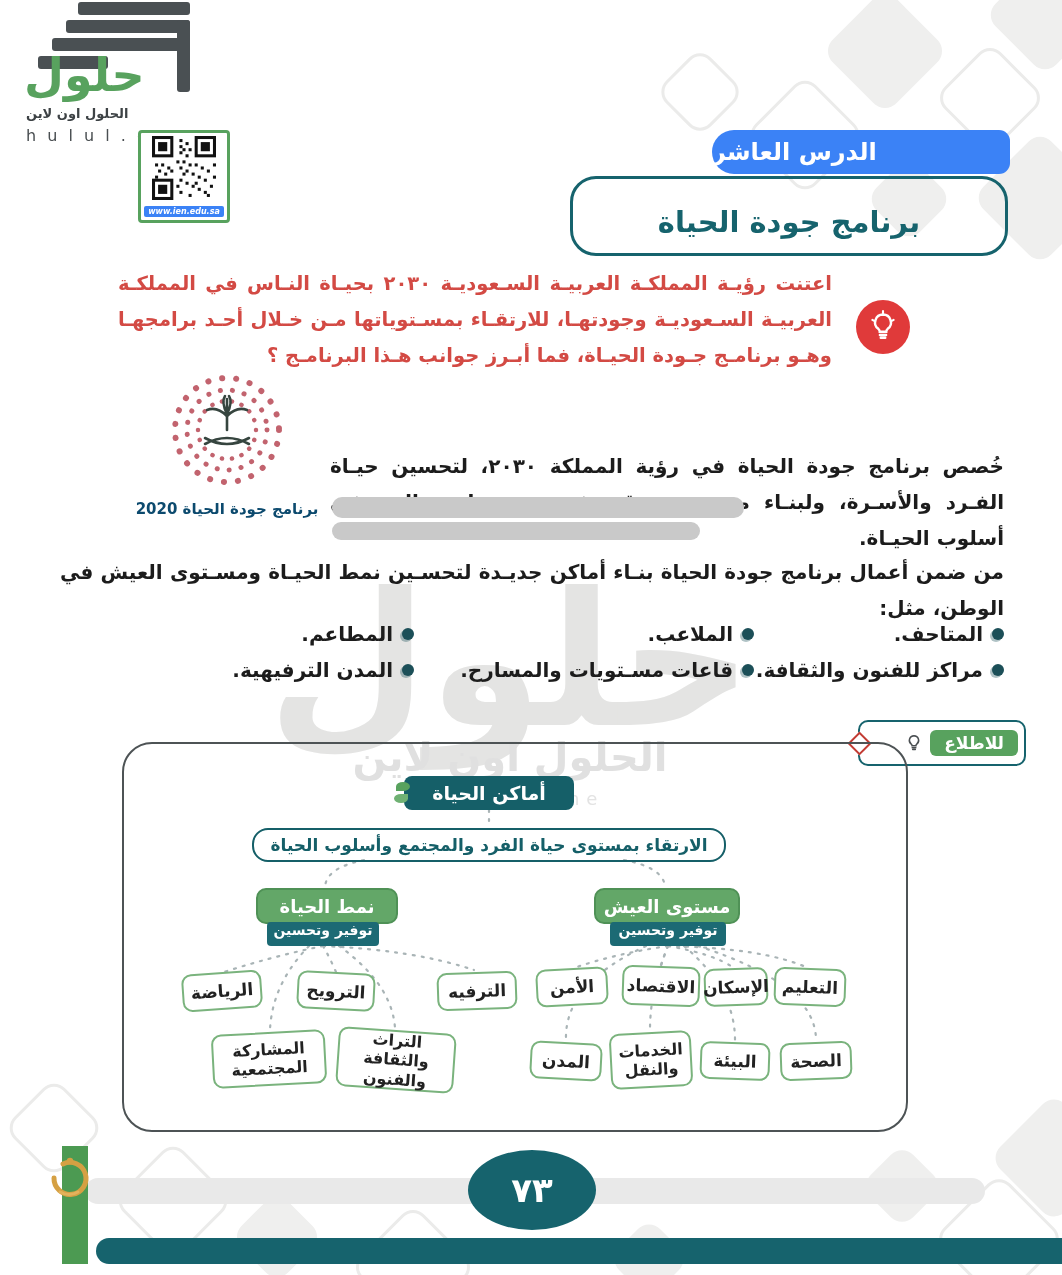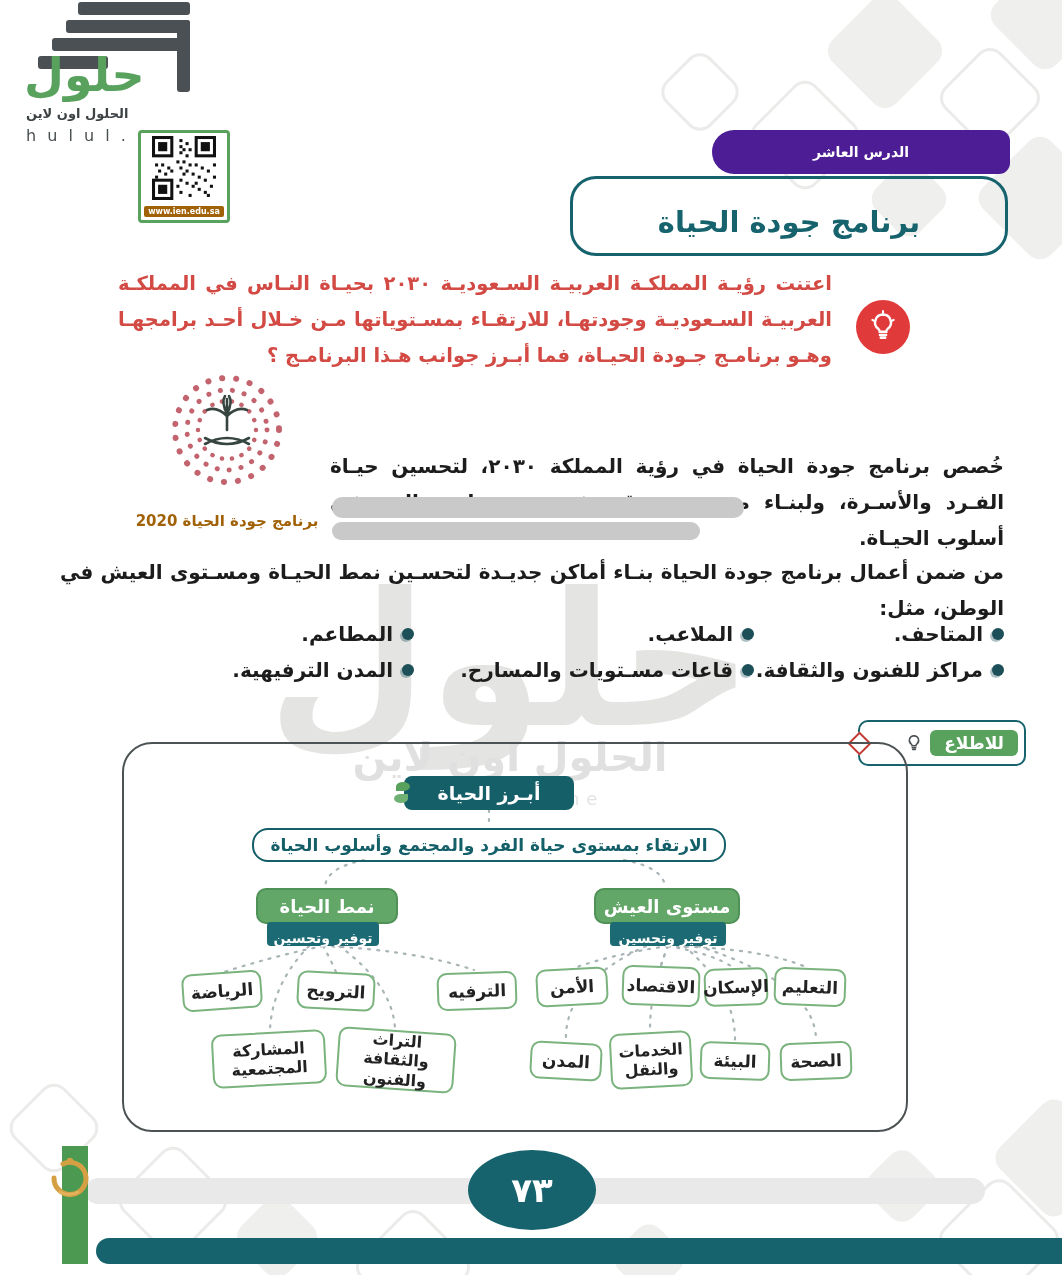--- a/index.html
+++ b/index.html
@@ -13,38 +13,38 @@
   .wm{position:absolute;left:210px;top:560px;width:600px;text-align:center;z-index:1;pointer-events:none;}
   .wm-big{font-size:185px;font-weight:bold;color:#e4e4e3;line-height:1.1;}
   .wm-l1{font-size:40px;color:#e0e0e0;font-weight:bold;margin-top:-30px;}
   .wm-l2{font-size:18px;color:#e3e3e3;letter-spacing:7px;margin-top:8px;}
   
   .brand{position:absolute;left:18px;top:0;width:230px;height:240px;z-index:2;}
   .brand-name{position:absolute;left:6px;top:48px;font-size:46px;font-weight:bold;color:#58a25e;}
   .brand-sub{position:absolute;left:8px;top:106px;font-size:13px;color:#3d4245;font-weight:bold;}
   .brand-latin{position:absolute;left:8px;top:126px;font-size:16px;color:#4a4f52;letter-spacing:3px;}
   .qr-box{position:absolute;left:120px;top:130px;width:80px;border:3px solid #58a25e;border-radius:4px;background:#fff;text-align:center;padding:3px;}
-  .qr-cap{display:block;font-size:8px;color:#fff;background:#a16207;font-weight:bold;margin-top:2px;padding:1px 0;border-radius:2px;}
+  .qr-cap{display:block;font-size:8px;color:#fff;background:#3b82f6;font-weight:bold;margin-top:2px;padding:1px 0;border-radius:2px;font-style:italic;}
   
   .title-box{position:absolute;left:570px;top:176px;width:432px;height:74px;border:3px solid #16636d;border-radius:26px;background:transparent;z-index:2;}
   .title-text{position:absolute;left:0;top:26px;width:100%;text-align:center;color:#16636d;font-size:29px;font-weight:bold;direction:rtl;}
-  .lesson-ribbon{position:absolute;left:712px;top:130px;width:298px;height:44px;background:#4c1d95;border-radius:24px 12px 12px 24px;z-index:3;
-                 display:flex;align-items:center;justify-content:center;color:#fff;font-size:14px;font-weight:bold;direction:rtl;}
+  .lesson-ribbon{position:absolute;left:712px;top:130px;width:298px;height:44px;background:#3b82f6;border-radius:24px 12px 12px 24px;z-index:3;
+                 display:flex;align-items:center;justify-content:flex-end;color:#fff;font-size:24px;font-weight:bold;direction:rtl;}
   
   .q-block{position:absolute;left:118px;top:266px;width:792px;direction:rtl;color:#d34a44;font-weight:bold;
            font-size:19.5px;line-height:1.85;text-align:justify;z-index:2;}
   .q-float{float:right;width:64px;height:62px;margin:34px 0 8px 14px;position:relative;}
   .q-circle{position:absolute;right:0;top:0;width:54px;height:54px;border-radius:50%;background:#e03a3a;
             display:flex;align-items:center;justify-content:center;}
   
   .p1{position:absolute;left:330px;top:400px;width:674px;direction:rtl;color:#1c1c1c;font-weight:bold;
       font-size:20px;line-height:1.8;text-align:justify;z-index:2;margin-top:48px;}
   .redact{position:absolute;background:#c9c9c9;border-radius:10px;z-index:3;}
   .emblem{position:absolute;left:132px;top:374px;width:190px;text-align:center;z-index:2;}
-  .emblem-cap{font-size:15px;color:#a16207;font-weight:bold;margin-top:14px;direction:rtl;}
+  .emblem-cap{font-size:15px;color:#0c4a6e;font-weight:bold;margin-top:2px;direction:rtl;}
   .p2{position:absolute;left:60px;top:554px;width:944px;direction:rtl;color:#1c1c1c;font-weight:bold;
       font-size:20px;line-height:1.8;text-align:justify;z-index:2;}
   
   .ex-grid{position:absolute;left:60px;top:622px;width:944px;direction:rtl;display:grid;
            grid-template-columns:250px 340px 354px;row-gap:12px;z-index:2;}
   .ex-item{display:flex;align-items:center;gap:9px;font-size:20px;font-weight:bold;color:#1c1c1c;direction:rtl;}
   .bullet{width:12px;height:12px;border-radius:50%;background:#1c4f58;flex:0 0 auto;box-shadow:-2px 2px 0 rgba(28,79,88,.35);}
   
   .note-tag{position:absolute;left:858px;top:720px;width:152px;height:42px;border:2.5px solid #16636d;border-radius:10px;
             background:#fff;display:flex;align-items:center;justify-content:flex-start;direction:rtl;gap:6px;padding:0 6px;z-index:2;}
@@ -53,21 +53,21 @@
   
   .diagram{position:absolute;left:122px;top:742px;width:782px;height:386px;border:2px solid #4d5355;border-radius:30px;z-index:2;}
   .node-root{position:absolute;left:280px;top:32px;width:170px;height:34px;background:#155f68;border-radius:8px;
              display:flex;align-items:center;justify-content:center;color:#fff;font-size:19px;font-weight:bold;direction:rtl;}
   .node-root:before{content:"";position:absolute;left:-8px;top:6px;width:14px;height:9px;background:#58a25e;border-radius:50% 50% 50% 0;}
   .node-root:after{content:"";position:absolute;left:-10px;top:18px;width:14px;height:9px;background:#6fb173;border-radius:50% 0 50% 50%;}
   .node-goal{position:absolute;left:128px;top:84px;width:470px;height:30px;border:2.5px solid #155f68;border-radius:16px;
              display:flex;align-items:center;justify-content:center;color:#155f68;font-size:17px;font-weight:bold;direction:rtl;background:transparent;}
   .branch{position:absolute;height:32px;background:#63a768;border:2px solid #4f9156;border-radius:10px;
           display:flex;align-items:center;justify-content:center;color:#fff;font-size:18px;font-weight:bold;direction:rtl;}
-  .subbox{position:absolute;height:24px;background:#1c6a74;border-radius:4px;display:flex;align-items:flex-end;justify-content:center;
+  .subbox{position:absolute;height:24px;background:#1c6a74;border-radius:4px;display:flex;align-items:flex-start;justify-content:center;
           color:#fff;font-size:14px;font-weight:bold;direction:rtl;}
   .lf{position:absolute;background:#fff;border:2px solid #7ab37d;border-radius:10px;display:flex;align-items:center;justify-content:center;
       text-align:center;color:#222;font-size:17px;font-weight:bold;direction:rtl;line-height:1.2;padding:2px 3px;box-sizing:border-box;}
   
   .gray-band{position:absolute;left:85px;top:1178px;width:900px;height:26px;background:#e9e9e9;border-radius:13px;z-index:1;}
   .page-oval{position:absolute;left:468px;top:1150px;width:128px;height:80px;background:#16636d;border-radius:50%;
              display:flex;align-items:center;justify-content:center;color:#fff;font-size:34px;font-weight:bold;z-index:3;}
   .teal-bar{position:absolute;left:96px;top:1238px;width:966px;height:26px;background:#16636d;border-radius:13px 0 0 13px;z-index:2;}
   .green-sq{position:absolute;left:62px;top:1238px;width:26px;height:26px;background:#4c9a52;z-index:2;}
   .green-vbar{position:absolute;left:62px;top:1146px;width:26px;height:92px;background:#4c9a52;z-index:1;}
@@ -266,21 +266,21 @@
         <path d="M544 202 Q590 210 610 224"></path>
         <path d="M544 202 Q640 204 684 224"></path>
         <path d="M522 202 Q440 240 442 296"></path>
         <path d="M544 202 Q526 245 526 286"></path>
         <path d="M560 202 Q611 245 611 296"></path>
         <path d="M574 202 Q692 240 692 296"></path>
       </g>
     </svg>
 
     <div class="node-root">
-      <span>أبـرز الحياة</span>
+      <span>أماكن الحياة</span>
     </div>
     <div class="node-goal">
       <span>الارتقاء بمستوى حياة الفرد والمجتمع وأسلوب الحياة</span>
     </div>
 
     <div class="branch" style="left:132px;top:144px;width:138px;">
       <span>نمط الحياة</span>
     </div>
     <div class="subbox" style="left:143px;top:178px;width:112px;">
       <span>توفير وتحسين</span>

